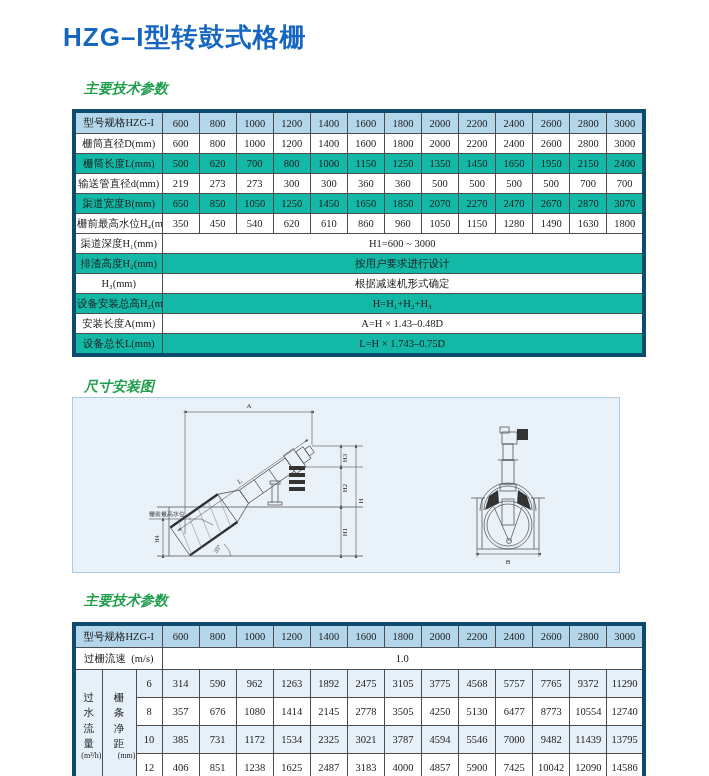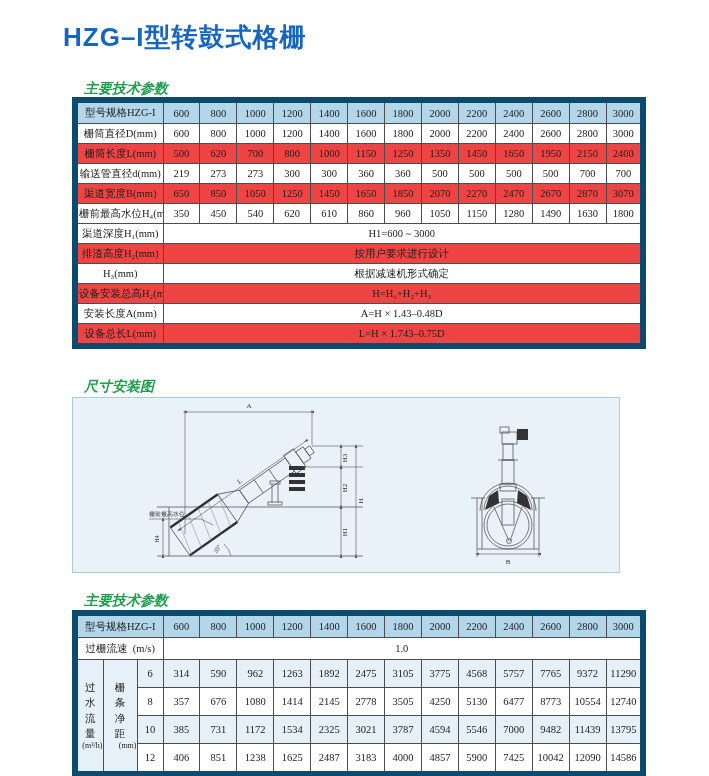--- a/index.html
+++ b/index.html
@@ -7,27 +7,27 @@
         font-family:"Liberation Sans","DejaVu Sans",sans-serif;}
   .title{position:absolute;left:63px;top:20px;margin:0;font-size:26px;font-weight:bold;
          color:#1566c0;letter-spacing:1px;}
   .section{position:absolute;left:76px;margin:8px;font-size:14px;font-weight:bold;color:#1f9e4b;font-style:italic;}
   #sec-params{top:72px;}
   #sec-diagram{top:370px;}
   #sec-flow{top:584px;}
 
   table.datatable{position:absolute;left:72px;border-collapse:collapse;table-layout:fixed;
         width:574px;font-family:"Liberation Serif","DejaVu Serif",serif;
-        font-size:10.5px;color:#1c1c1c;border:6px solid #0c4a6e;}
+        font-size:10.5px;color:#1c1c1c;border:4px solid #0c4a6e;margin-top:12px;}
   table.datatable td{border:1px solid #4d4d4d;text-align:center;padding:0 1px;overflow:hidden;
         white-space:nowrap;}
   #spec-table{top:97px;}
   #spec-table td{height:19px;}
   #spec-table tr.hdr td{background:#b4d6ea;height:20px;}
-  #spec-table tr.alt td{background:#ef4444;}
+  #spec-table tr.alt td{background:#14b8a6;}
 
   #flow-table{top:610px;}
   #flow-table tr.hdr td{background:#b4d6ea;height:21px;}
   #flow-table tr.vel td{height:21px;}
   #flow-table tr.dat td{height:27px;}
   #flow-table tr.alt td{background:#e6f0f8;}
   #flow-table td.vlbl{background:#fff;font-size:10.5px;line-height:1.45;vertical-align:middle;padding:2px 0;}
   #flow-table td.vlbl .unit{font-size:8px;line-height:1.2;text-align:right;}
 
   .panel{position:absolute;left:72px;top:397px;width:548px;height:176px;box-sizing:border-box;

